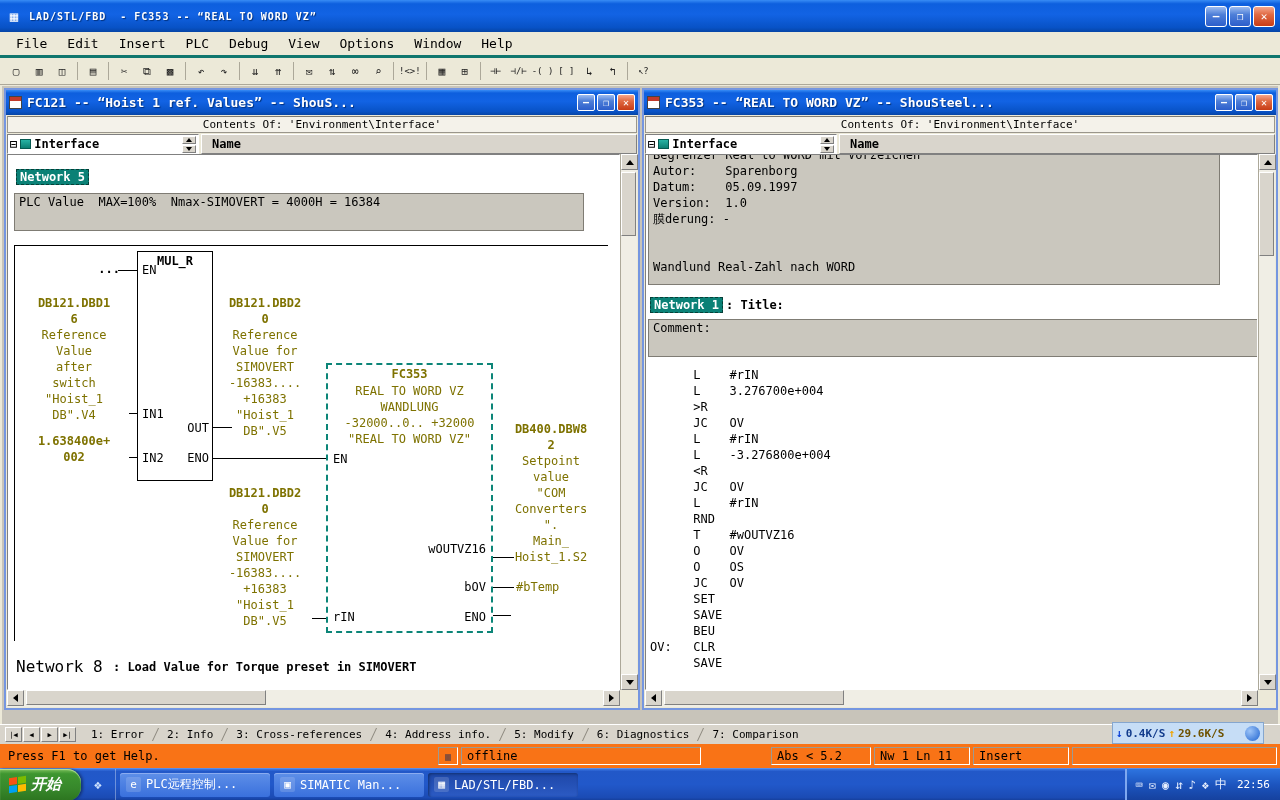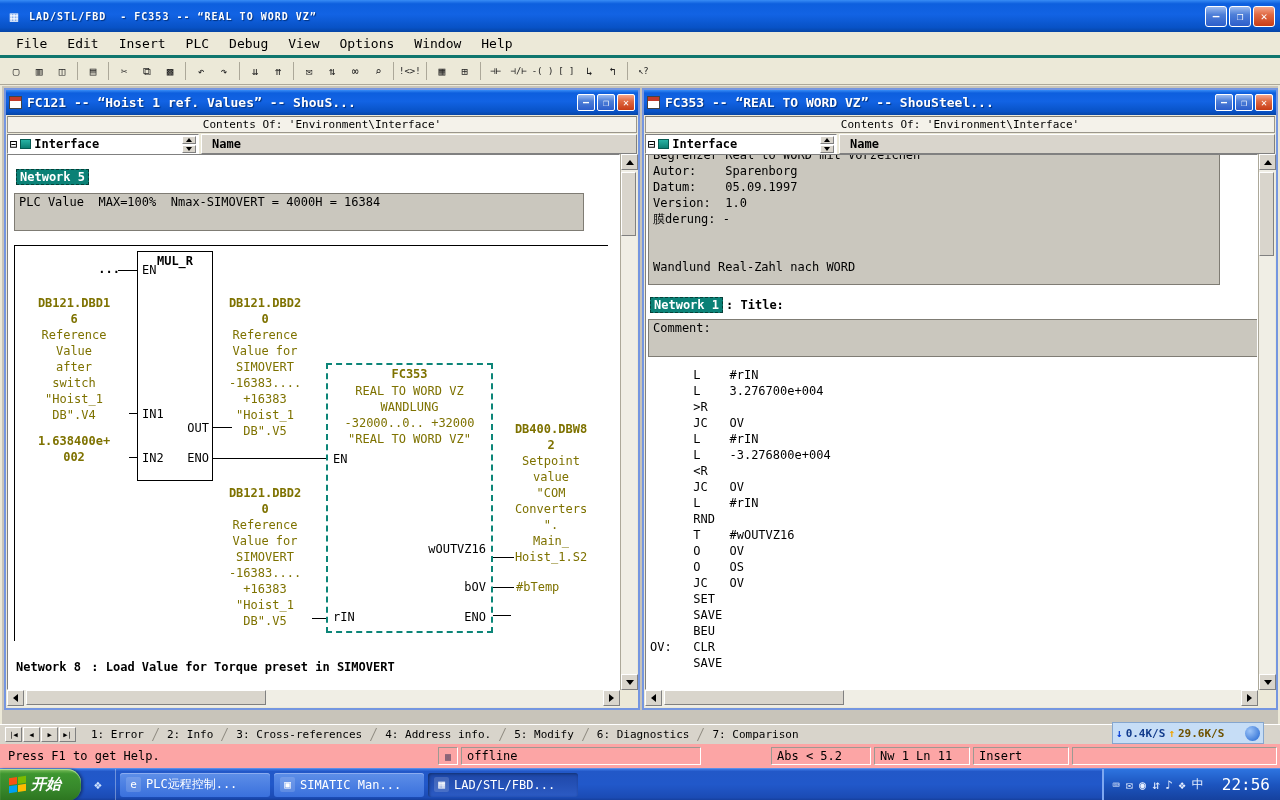--- a/index.html
+++ b/index.html
@@ -58,21 +58,21 @@
 .arr-l{width:0;height:0;border:4px solid transparent;border-right:5px solid #000;margin-left:-4px}
 .arr-r{width:0;height:0;border:4px solid transparent;border-left:5px solid #000;margin-right:-4px}
 
 
 .wire{position:absolute;background:#000;height:1px}
 .pin{position:absolute;font-size:12px;line-height:13px;color:#000;white-space:pre}
 .olab{position:absolute;font-size:12px;line-height:16px;color:#7E7200;text-align:center;white-space:pre}
 .olab.b{font-weight:bold}
 .netrow{position:absolute;display:flex;align-items:flex-start}
 .netlbl{display:inline-block;background:#0B8176;color:#fff;font-weight:bold;font-size:12px;line-height:14px;padding:0 3px;border:1px dashed #053F38}
-.netlbl-plain{font-weight:bold;font-size:12px;line-height:16px;color:#000}
+.netlbl-plain{font-weight:normal;font-size:16px;line-height:16px;color:#000}
 .nettitle{font-weight:bold;font-size:12px;line-height:16px;white-space:pre;margin-left:3px;color:#000}
 .cmt-box{position:absolute;background:#CAC7BE;border:1px solid #7F7C74;font-size:12px;line-height:15px;padding:1px 4px;white-space:pre;color:#000}
 .ladblock{position:absolute;border:1px solid #000;background:#fff}
 .fcblock{position:absolute;border:2px dashed #0C8578;background:#fff}
 .blocktitle{position:absolute;left:0;right:0;top:2px;text-align:center;font-weight:bold;font-size:12px;color:#000}
 .fcname{position:absolute;left:0;right:0;top:2px;text-align:center;font-weight:bold;font-size:12px;color:#7E7200}
 .fcdesc{position:absolute;left:0;right:0;top:18px;text-align:center;font-size:12px;line-height:16px;color:#7E7200;white-space:pre}
 
 .graybox{position:absolute;background:#CAC7BE;border:1px solid #7F7C74;overflow:hidden}
 .stlpre{position:absolute;white-space:pre;line-height:16px;font-size:12px;color:#000}
@@ -81,21 +81,21 @@
 
 .tabbar{position:absolute;left:0;top:724px;width:1280px;height:20px;background:#D8D4CB;border-top:1px solid #fff;display:flex;align-items:center;font-size:11px}
 .tnavs{display:flex;gap:1px;margin:0 5px}
 .tnav{min-width:17px;height:15px;background:#D9D5CC;border:1px solid;border-color:#fff #808080 #808080 #fff;display:flex;align-items:center;justify-content:center;font-size:7px;padding:0 1px}
 .tab{padding:1px 10px;white-space:pre}
 .tabsep{width:0;height:13px;border-left:1px solid #8a867c;transform:skewX(-25deg);margin:0 1px}
 .netmeter{position:absolute;right:16px;top:722px;width:152px;height:22px;background:#C6DDF6;border:1px solid #85A6CE;display:flex;align-items:center;gap:3px;font-size:11px;font-weight:bold;padding:0 3px;z-index:5}
 .nm-dn{color:#0B3FD6}.nm-dnt{color:#123C8C}
 .nm-up{color:#F0A400}.nm-upt{color:#6E5200}
 .nm-ball{width:15px;height:15px;border-radius:50%;background:radial-gradient(circle at 5px 5px,#9CC4F8,#1E63D0);margin-left:auto}
-.statusbar{position:absolute;left:0;top:744px;width:1280px;height:24px;background:#fca5a5;display:flex;align-items:center;gap:3px;padding:0 3px;font-size:12px}
+.statusbar{position:absolute;left:0;top:744px;width:1280px;height:24px;background:#f97316;display:flex;align-items:center;gap:3px;padding:0 3px;font-size:12px}
 .scell{height:18px;border:1px solid;border-color:#9C9A92 #fff #fff #9C9A92;display:flex;align-items:center;padding:0 5px;white-space:pre}
 .sc-help{width:432px;border:none}
 .sc-icon{width:20px;justify-content:center;font-size:10px;color:#335}
 .sc-off{width:240px}.sc-abs{width:100px}.sc-pos{width:96px}.sc-mode{width:96px}.sc-fill{flex:1}
 
 
 .taskbar{position:absolute;left:0;top:768px;width:1280px;height:32px;display:flex;align-items:center;
  background:linear-gradient(#3C77E4,#2258C8 8%,#2158CA 50%,#1B4BB4 92%,#16409E);border-top:1px solid #5C8EE6}
 .startbtn{height:32px;display:flex;align-items:center;gap:5px;padding:0 20px 0 9px;border-radius:0 14px 14px 0;
  background:linear-gradient(#7ABF5A,#3E9630 15%,#37882B 60%,#2C741F);box-shadow:inset 0 1px 1px #b6e29a, 2px 0 3px rgba(0,0,0,.4);
@@ -104,21 +104,21 @@
 .flag i{display:block}.f1{background:#F65314}.f2{background:#7CBB00}.f3{background:#00A1F1}.f4{background:#FFBB00}
 .ql{display:flex;align-items:center;gap:4px;padding:0 8px;height:32px;border-right:1px solid rgba(255,255,255,.35)}
 .qlicon{width:18px;height:18px;display:flex;align-items:center;justify-content:center;color:#CFE3FF;font-size:13px}
 .taskbtn{width:150px;height:24px;margin-left:4px;border-radius:3px;display:flex;align-items:center;gap:5px;padding:0 6px;
  background:linear-gradient(#5E8FE8,#3A70DC);box-shadow:inset 0 1px 0 #8BACF0;color:#fff;font-size:12px;white-space:nowrap;overflow:hidden}
 .taskbtn.active{background:linear-gradient(#1E47A8,#2C5BC4);box-shadow:inset 1px 1px 3px #12306E}
 .tb-ic{width:15px;height:15px;flex:none;display:flex;align-items:center;justify-content:center;font-size:11px;background:rgba(255,255,255,.15);border-radius:2px}
 .tray{margin-left:auto;height:32px;display:flex;align-items:center;gap:6px;padding:0 10px 0 8px;
  background:linear-gradient(#2D74E0,#1C54BE 50%,#15409C);border-left:2px solid #7FA8F0;color:#fff}
 .trayic{font-size:12px;color:#E8F0FF}
-.clock{font-size:16px;color:#fff;margin-left:12px}
+.clock{font-size:11px;color:#fff;margin-left:4px}
 </style>
 </head>
 <body>
 
 <div id="screen">
 
   <div class="main-ttl">
     <span class="appicon">▦</span>
     <span class="t">LAD/STL/FBD  - FC353 -- “REAL TO WORD VZ”</span>
     <div class="winbtns">

